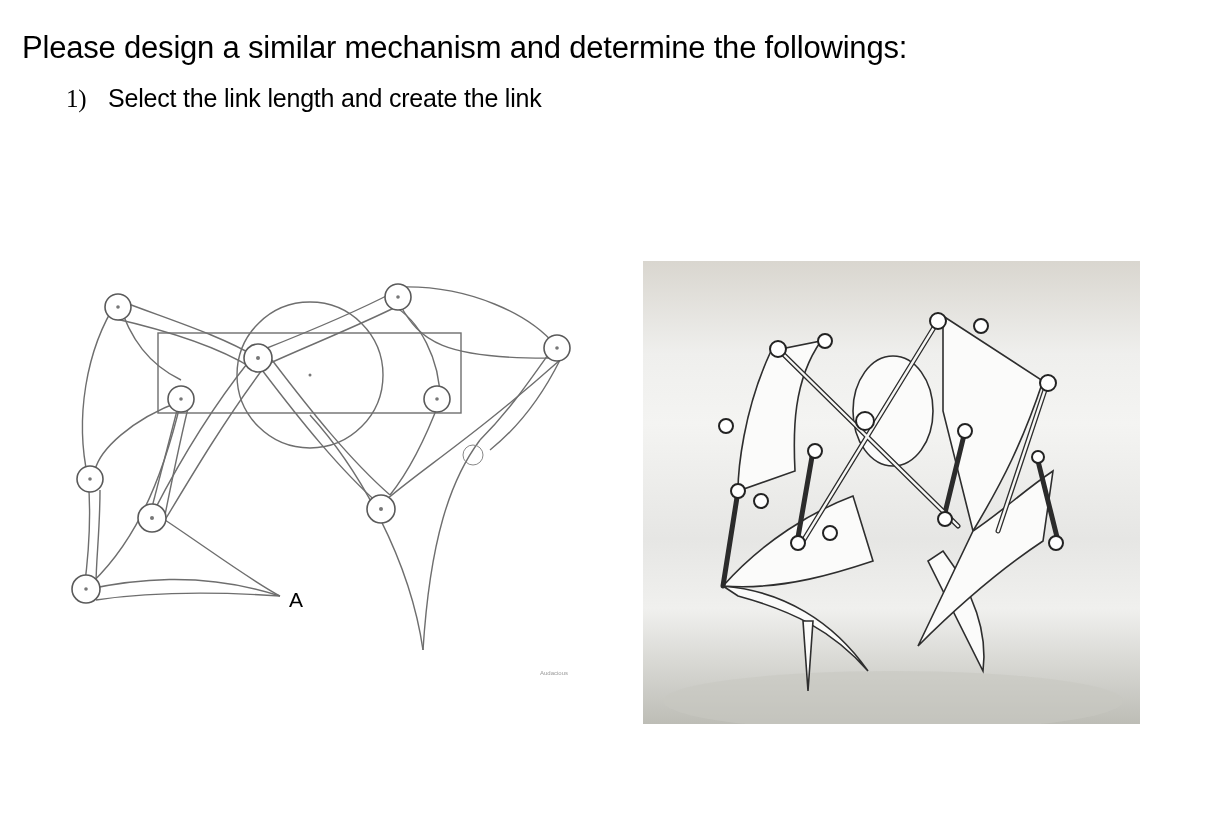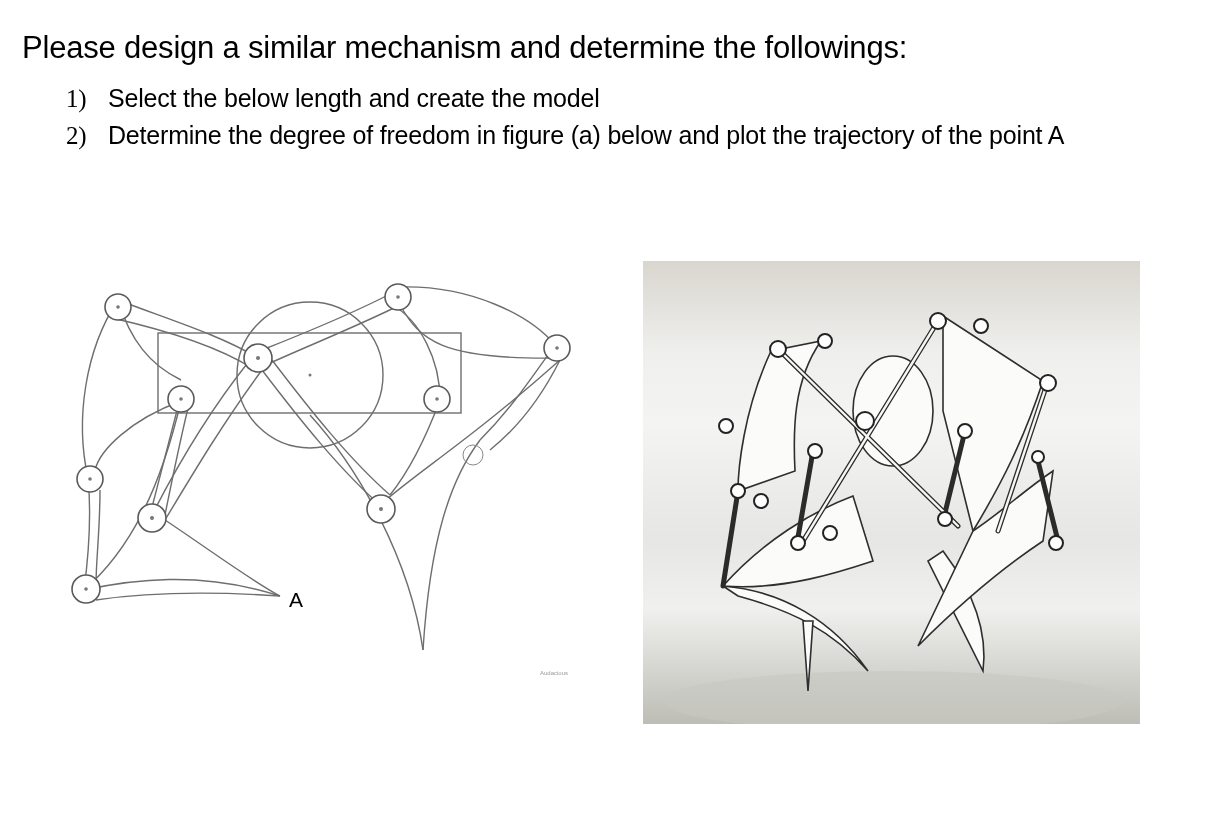--- a/index.html
+++ b/index.html
@@ -14,22 +14,21 @@
              background: linear-gradient(180deg, #d9d6cf 0%, #efefed 20%, #f4f4f2 35%, #e6e6e4 60%, #f0f0ee 75%, #bdbdb6 100%); }
     .label-a { position: absolute; left: 289px; top: 588px; font-size: 21px; }
     .watermark { position: absolute; left: 540px; top: 670px; font-size: 6px; color: #9a9a9a; }
   </style>
 </head>
 <body>
 
 <div class="intro">Please design a similar mechanism and determine the followings:</div>
 
 <ol class="tasks">
-  <li><span class="num">1)</span><span>Select the below length and create the model</span></li>
-  <li><span class="num">2)</span><span>Determine the degree of freedom in figure (a) below and plot the trajectory of the point A</span></li>
+  <li><span class="num">1)</span><span>Select the link length and create the link</span></li>
 </ol>
 
 <svg class="fig-a" viewBox="60 270 540 420" xmlns="http://www.w3.org/2000/svg">
   <g fill="none" stroke="#6e6e6e" stroke-width="1.4">
 
     <rect x="158" y="333" width="303" height="80"></rect>
 
     <circle cx="310" cy="375" r="73"></circle>
 
     <path d="M118 300 C 170 320, 220 335, 258 358"></path>

